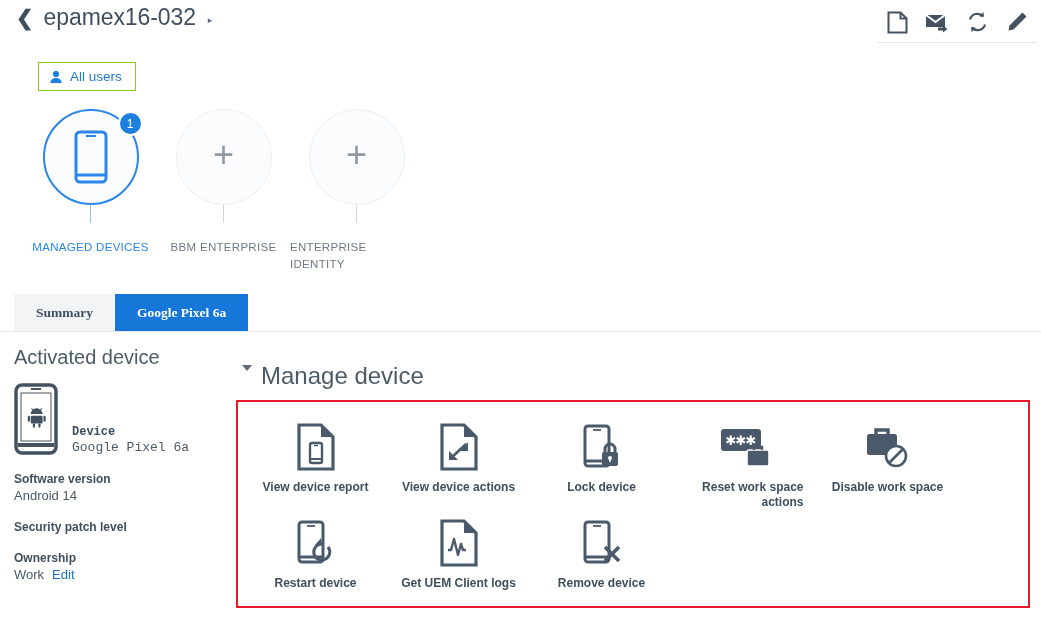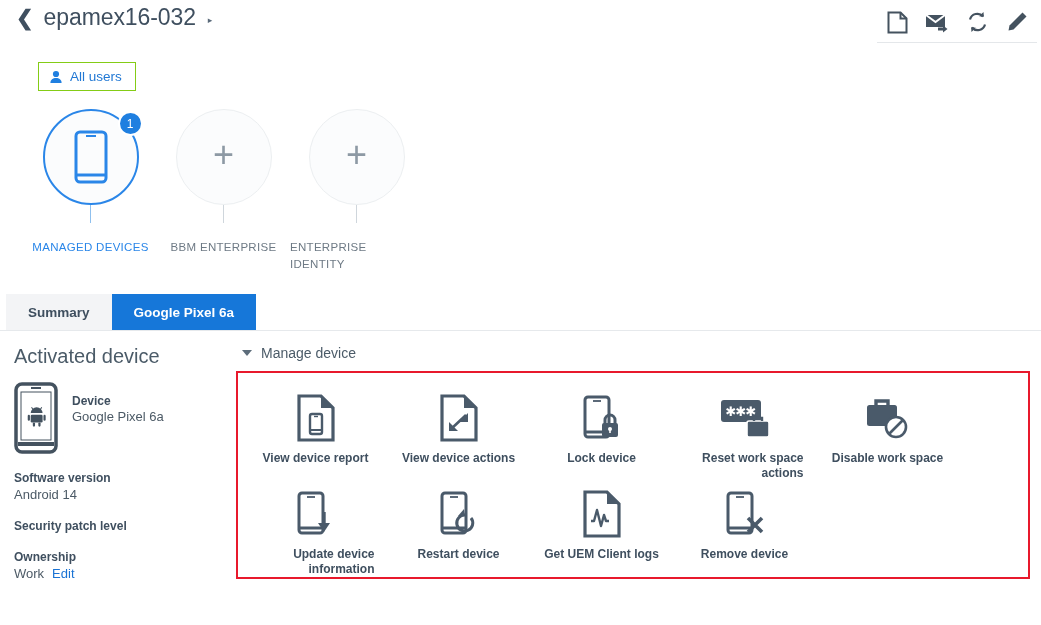--- a/index.html
+++ b/index.html
@@ -122,42 +122,43 @@
     color: #6e7a85;
     line-height: 1.45;
   }
   .circle-label.active { color: #2a86e8; }
 
   
   .tabs {
     margin-top: 22px;
     display: flex;
     border-bottom: 1px solid #e6e9ec;
-    padding-left: 6px;
+    padding-left: 14px;
+    font-family: Liberation Serif, serif;
   }
   .tab {
     padding: 11px 22px 10px;
     font-size: 13.5px;
     font-weight: bold;
     cursor: pointer;
   }
   .tab.inactive { background: #f3f4f6; color: #3f4f5f; }
   .tab.active   { background: #1677d9; color: #ffffff; }
 
   
   .body { display: flex; padding-top: 14px; }
 
   .left-panel { width: 236px; padding-left: 14px; }
   .panel-title {
     font-size: 20px;
     color: #4b5b68;
     font-weight: normal;
     margin: 0 0 14px 0;
   }
-  .device-row { display: flex; align-items: flex-start; gap: 14px; }
+  .device-row { display: flex; align-items: flex-end; gap: 14px; font-family: Liberation Mono, monospace; }
   .device-meta { padding-top: 12px; }
   .meta-label { font-size: 12px; font-weight: bold; color: #3f4f5f; }
   .meta-value { font-size: 13px; color: #4c5a66; margin-top: 1px; }
   .field { margin-top: 17px; }
   .field .meta-value { margin-top: 2px; }
   .edit-link { color: #1a73d4; font-size: 13px; margin-left: 8px; cursor: pointer; }
 
   
   .right-panel { flex: 1; padding-left: 0px; }
   .section-head {
@@ -165,21 +166,21 @@
     margin-left: 6px;
     margin-bottom: 10px;
     cursor: pointer;
   }
   .caret {
     width: 0; height: 0;
     border-left: 5px solid transparent;
     border-right: 5px solid transparent;
     border-top: 6px solid #5d6d7b;
   }
-  .section-title { font-size: 14px; color: #4b5b68; }
+  .section-title { font-size: 24px; color: #4b5b68; margin-top: 16px; }
 
   .actions-box {
     margin-left: 0px;
     margin-right: 11px;
     border: 2px solid #e8192c;
     padding: 12px 6px 10px 6px;
     height: 208px;
   }
   .actions-grid {
     display: flex;
@@ -422,32 +423,20 @@
             <svg width="50" height="48" viewBox="0 0 50 48">
               <rect x="4" y="11" width="30" height="21" rx="2.5" fill="#4a5a6a"></rect>
               <path d="M13 11 v-4 h12 v4" fill="none" stroke="#4a5a6a" stroke-width="3.4"></path>
               <circle cx="33" cy="33" r="10" fill="#ffffff" stroke="#4a5a6a" stroke-width="2.6"></circle>
               <path d="M26.5 39.5 L39.5 26.5" stroke="#4a5a6a" stroke-width="2.6"></path>
             </svg>
           </div>
           <div class="caption">Disable work space</div>
         </div>
 
-        <div class="action">
-          <div class="glyph">
-            <svg width="42" height="48" viewBox="0 0 42 48">
-              <rect x="4" y="3" width="24" height="40" rx="3" fill="none" stroke="#4a5a6a" stroke-width="3"></rect>
-              <path d="M12 7 h8" stroke="#4a5a6a" stroke-width="1.8"></path>
-              <path d="M5 38 h22" stroke="#4a5a6a" stroke-width="3"></path>
-              <path d="M29 22 v14" stroke="#4a5a6a" stroke-width="3.4"></path>
-              <path d="M23 33 l6 9 6 -9 z" fill="#4a5a6a"></path>
-            </svg>
-          </div>
-          <div class="caption">Update device information</div>
-        </div>
 
         <div class="action">
           <div class="glyph">
             <svg width="42" height="48" viewBox="0 0 42 48">
               <rect x="4" y="3" width="24" height="40" rx="3" fill="none" stroke="#4a5a6a" stroke-width="3"></rect>
               <path d="M12 7 h8" stroke="#4a5a6a" stroke-width="1.8"></path>
               <path d="M5 38 h22" stroke="#4a5a6a" stroke-width="3"></path>
               <path d="M33 28 a8 8 0 1 1 -6 -3" fill="none" stroke="#4a5a6a" stroke-width="3"></path>
               <path d="M26 19 l1 7 -7 0 z" fill="#4a5a6a"></path>
             </svg>

